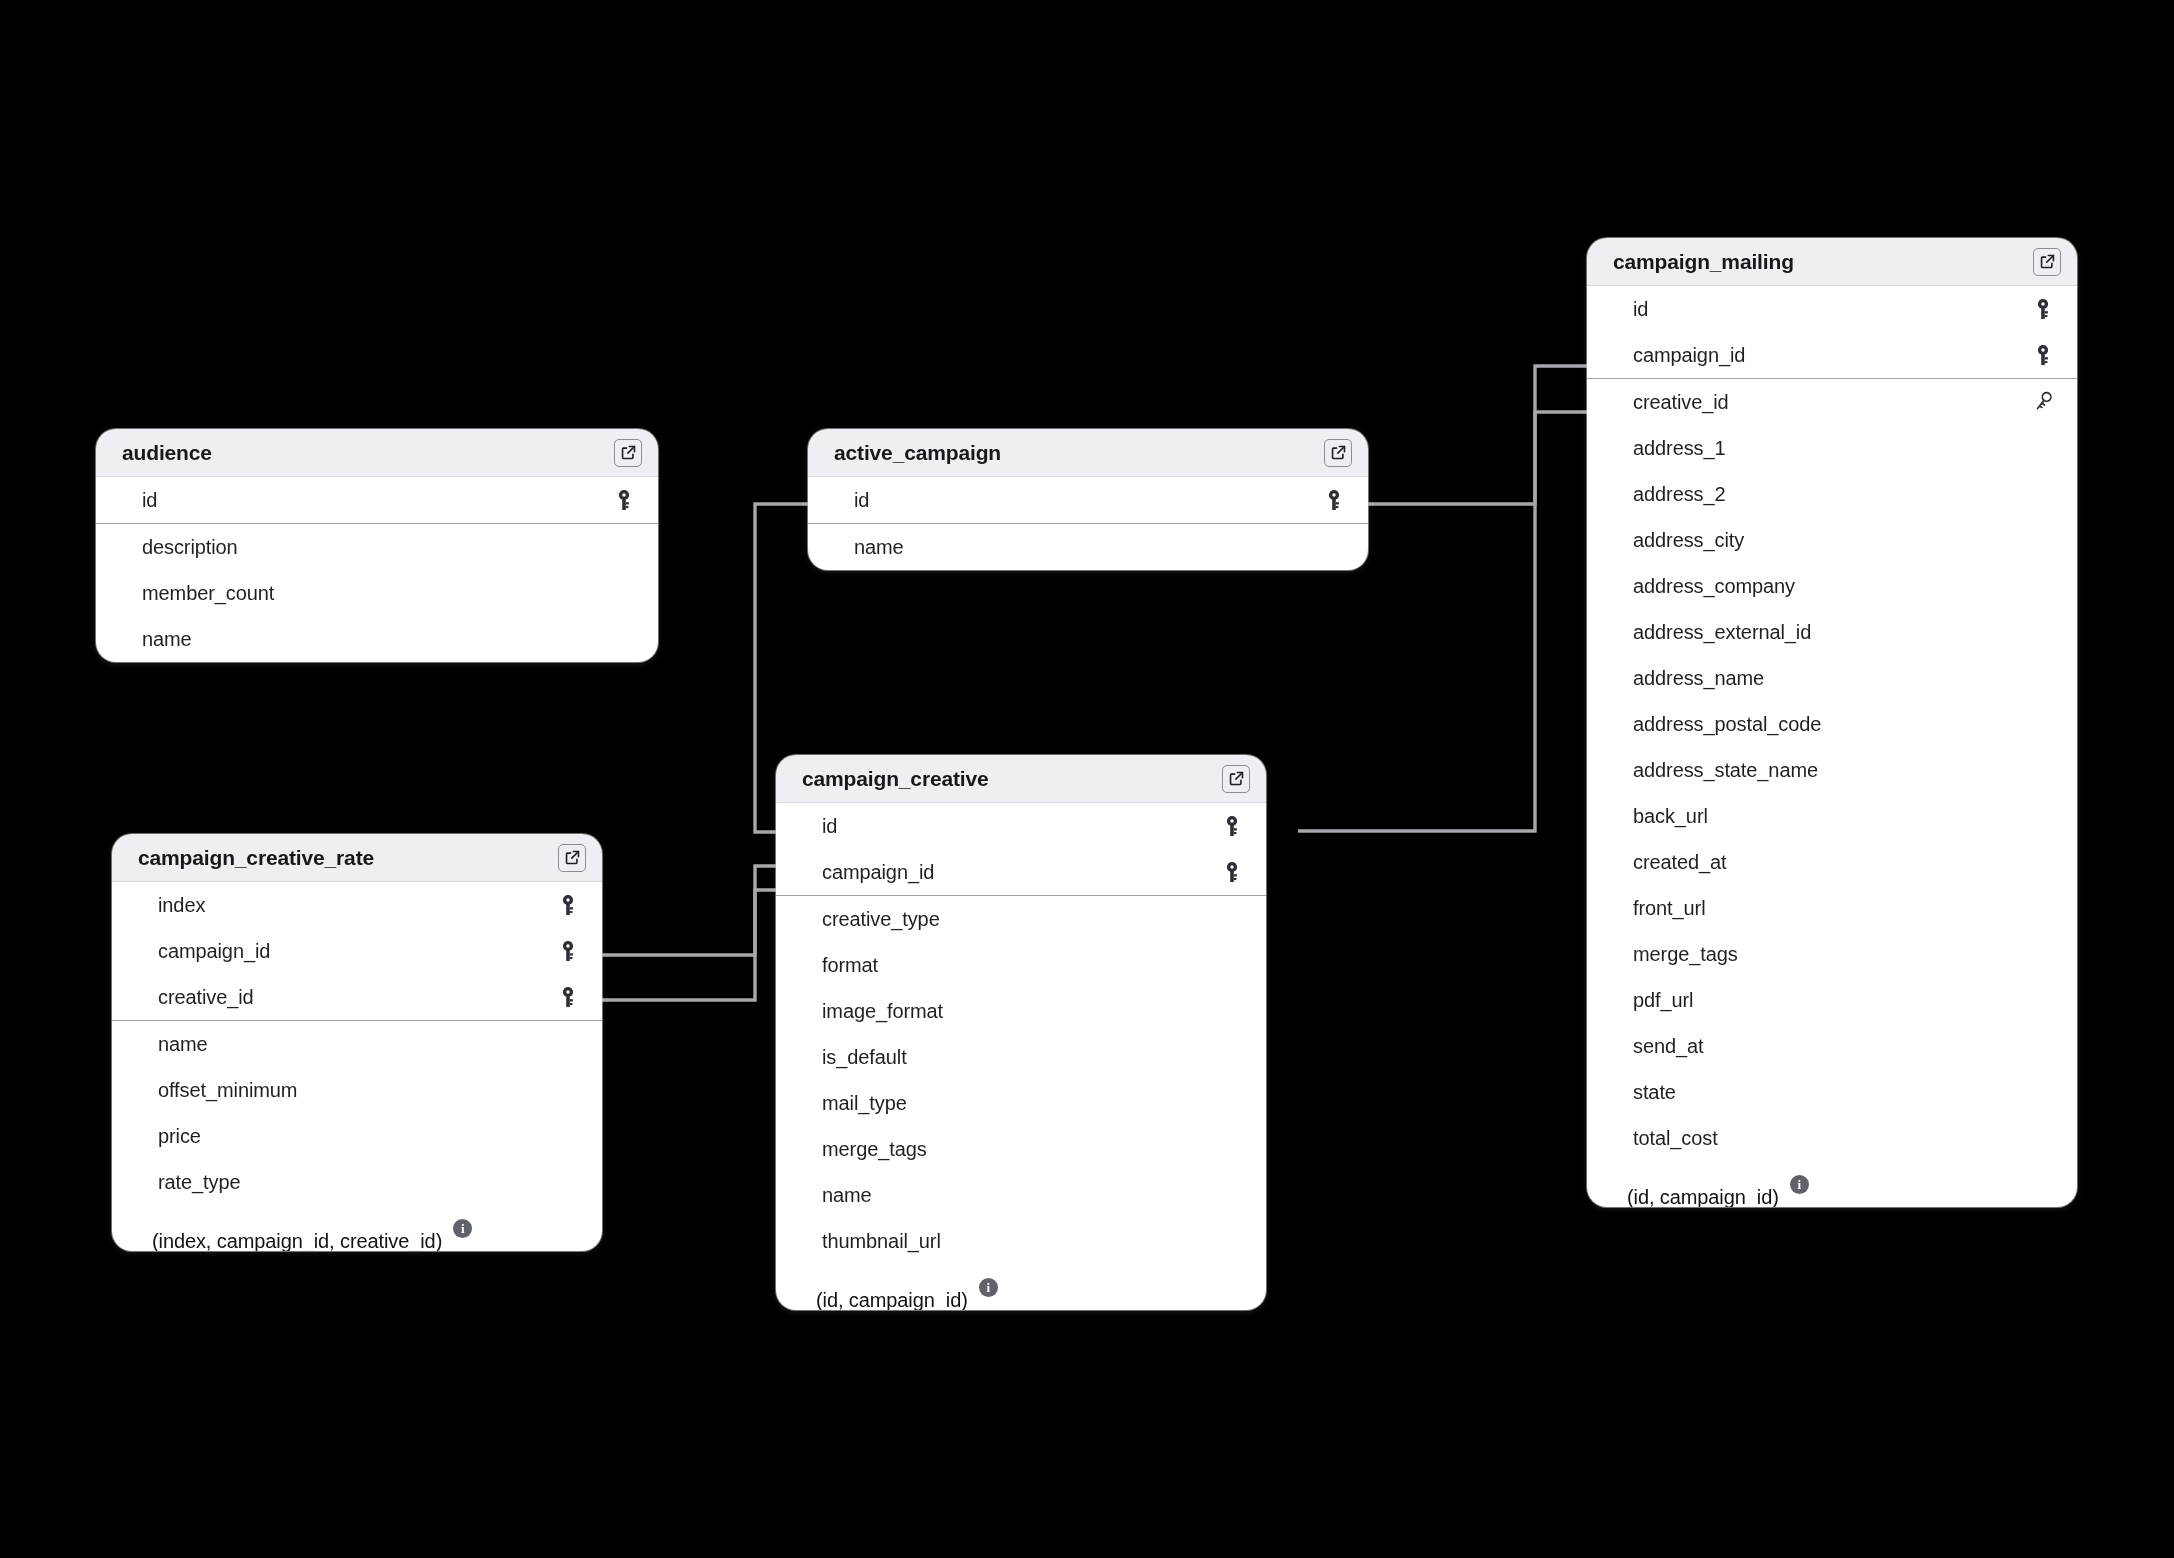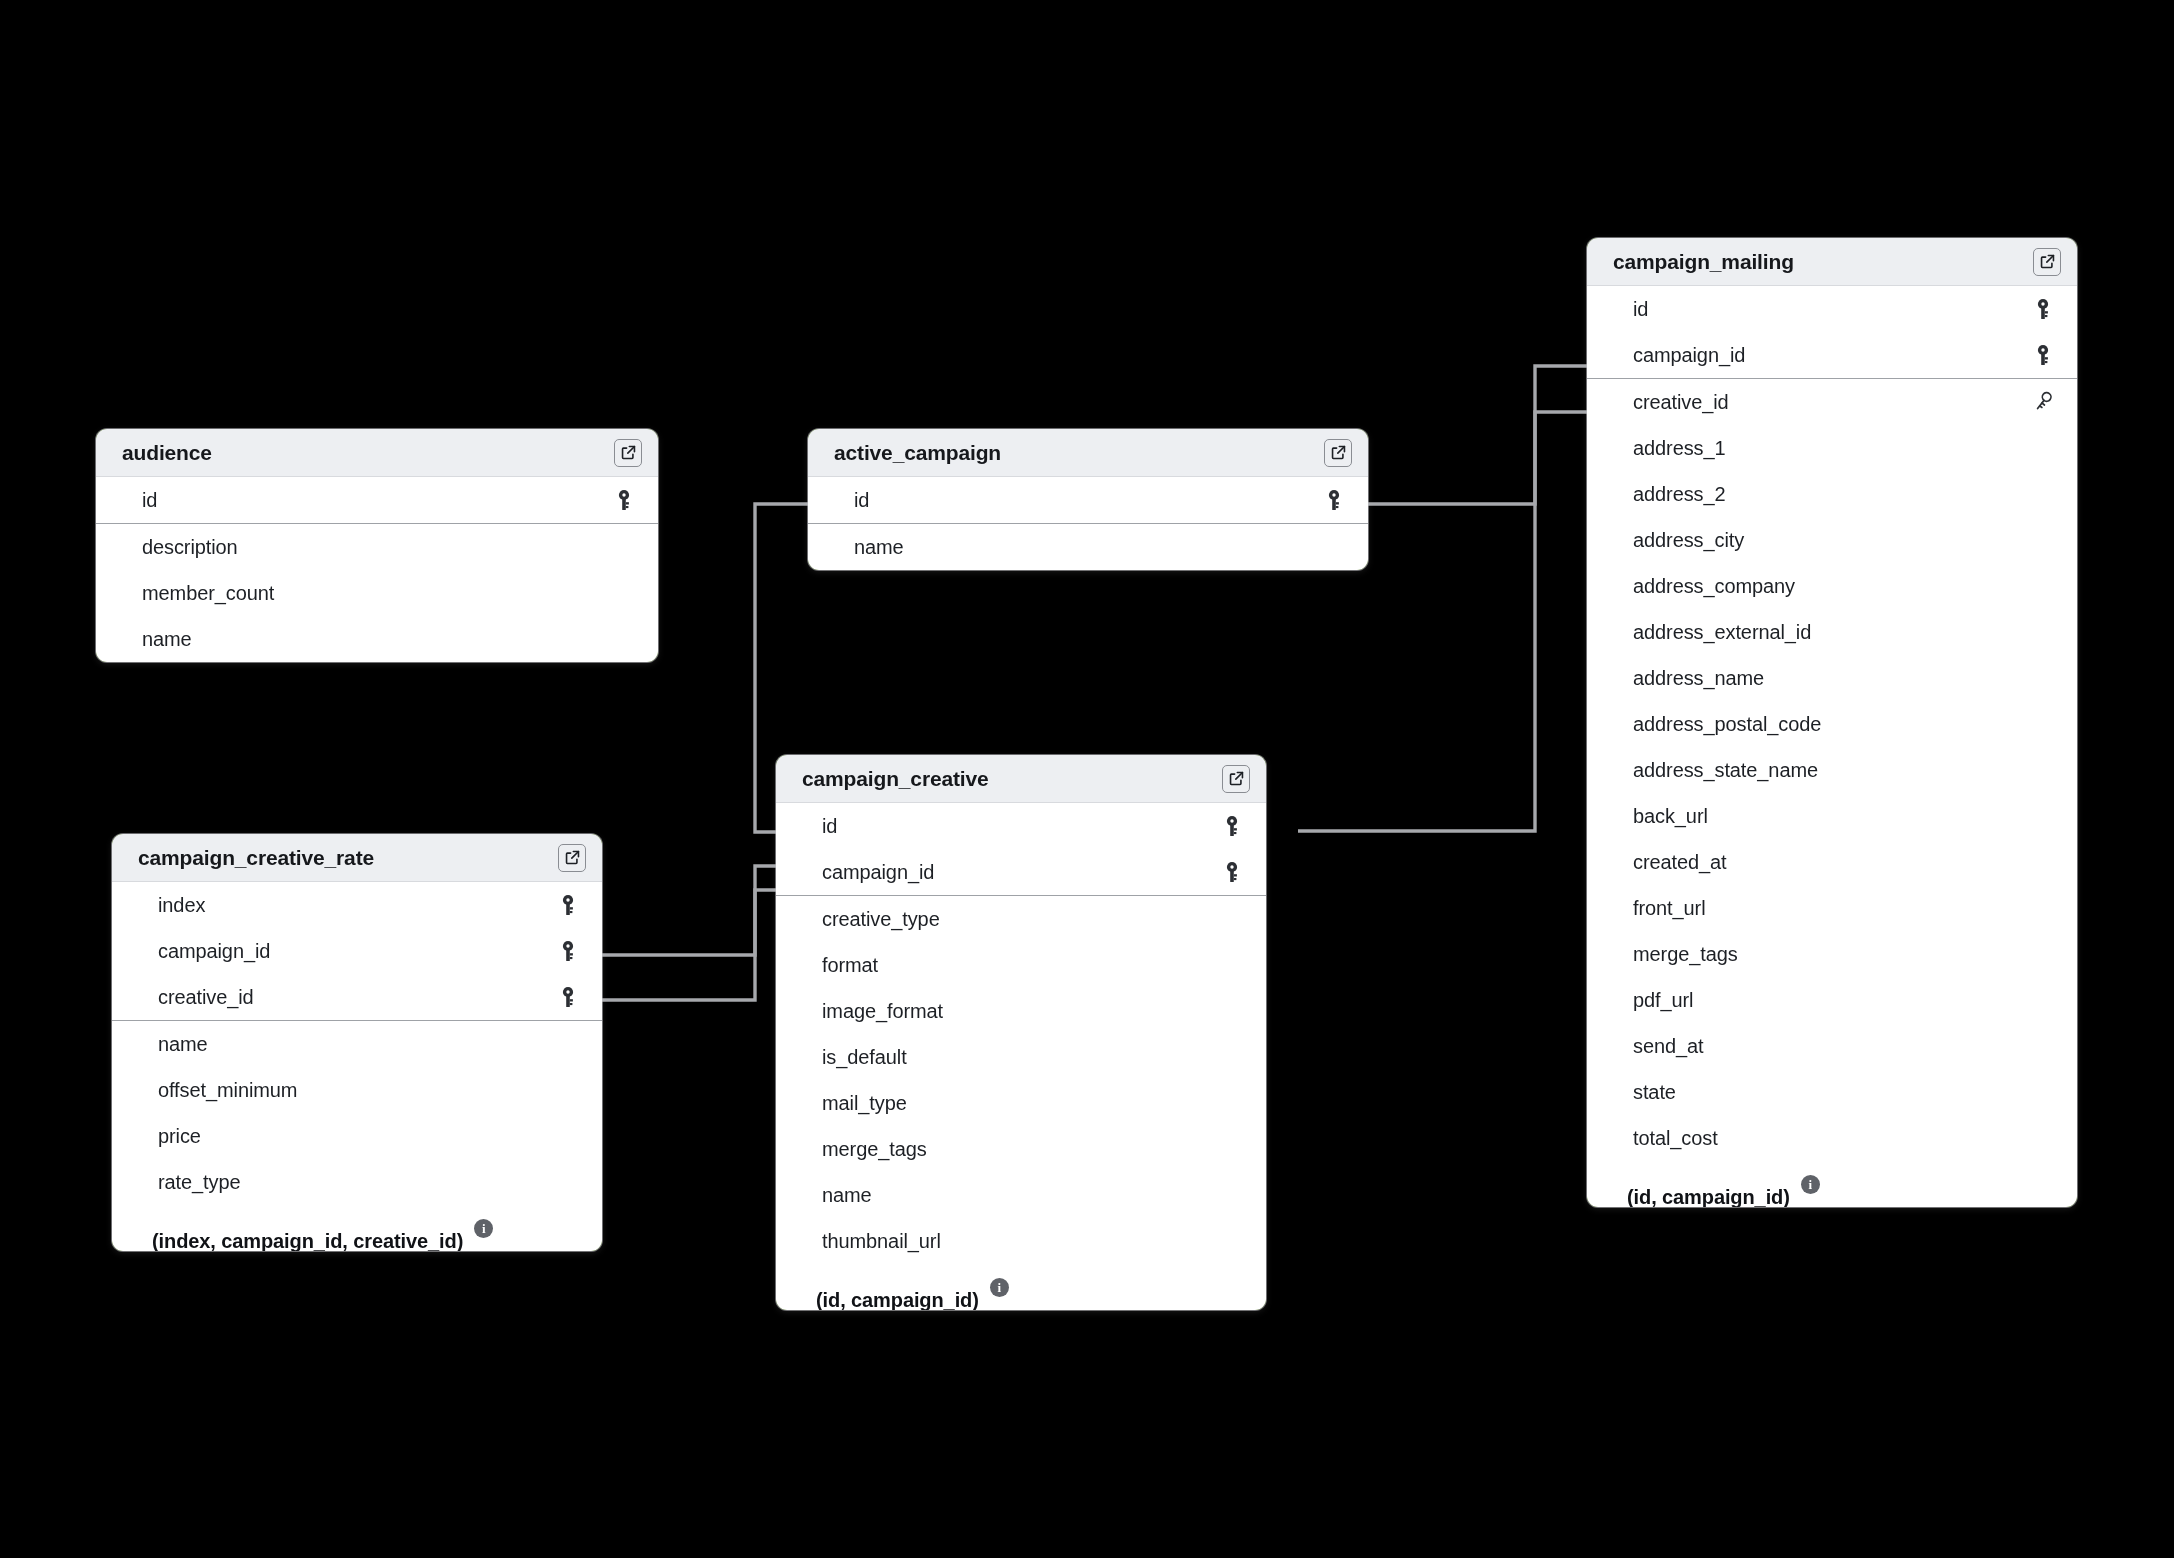--- a/index.html
+++ b/index.html
@@ -30,21 +30,21 @@
     top: 0;
     width: 2174px;
     height: 1558px;
     pointer-events: none;
   }
 
   
   .table-card {
     position: absolute;
     background: #4d7c0f;
-    border-radius: 11px;
+    border-radius: 20px;
     box-shadow: 0 2px 7px rgba(255,255,255,0.10),
                 0 0 0 1px rgba(190,190,195,0.55);
     overflow: hidden;
     box-sizing: border-box;
   }
 
   .table-header {
     background: #edeff2;
     height: 48px;
     display: flex;
@@ -91,21 +91,21 @@
     white-space: nowrap;
     letter-spacing: -0.1px;
   }
 
   .col-row.composite {
     padding-left: 40px;
     gap: 11px;
     justify-content: flex-start;
   }
   .col-row.composite .col-name {
-    font-weight: bold;
+    font-weight: normal;
     color: #101216;
     margin-top: 27px;
   }
 
   .icon-slot {
     width: 22px;
     height: 24px;
     display: flex;
     align-items: center;
     justify-content: center;

